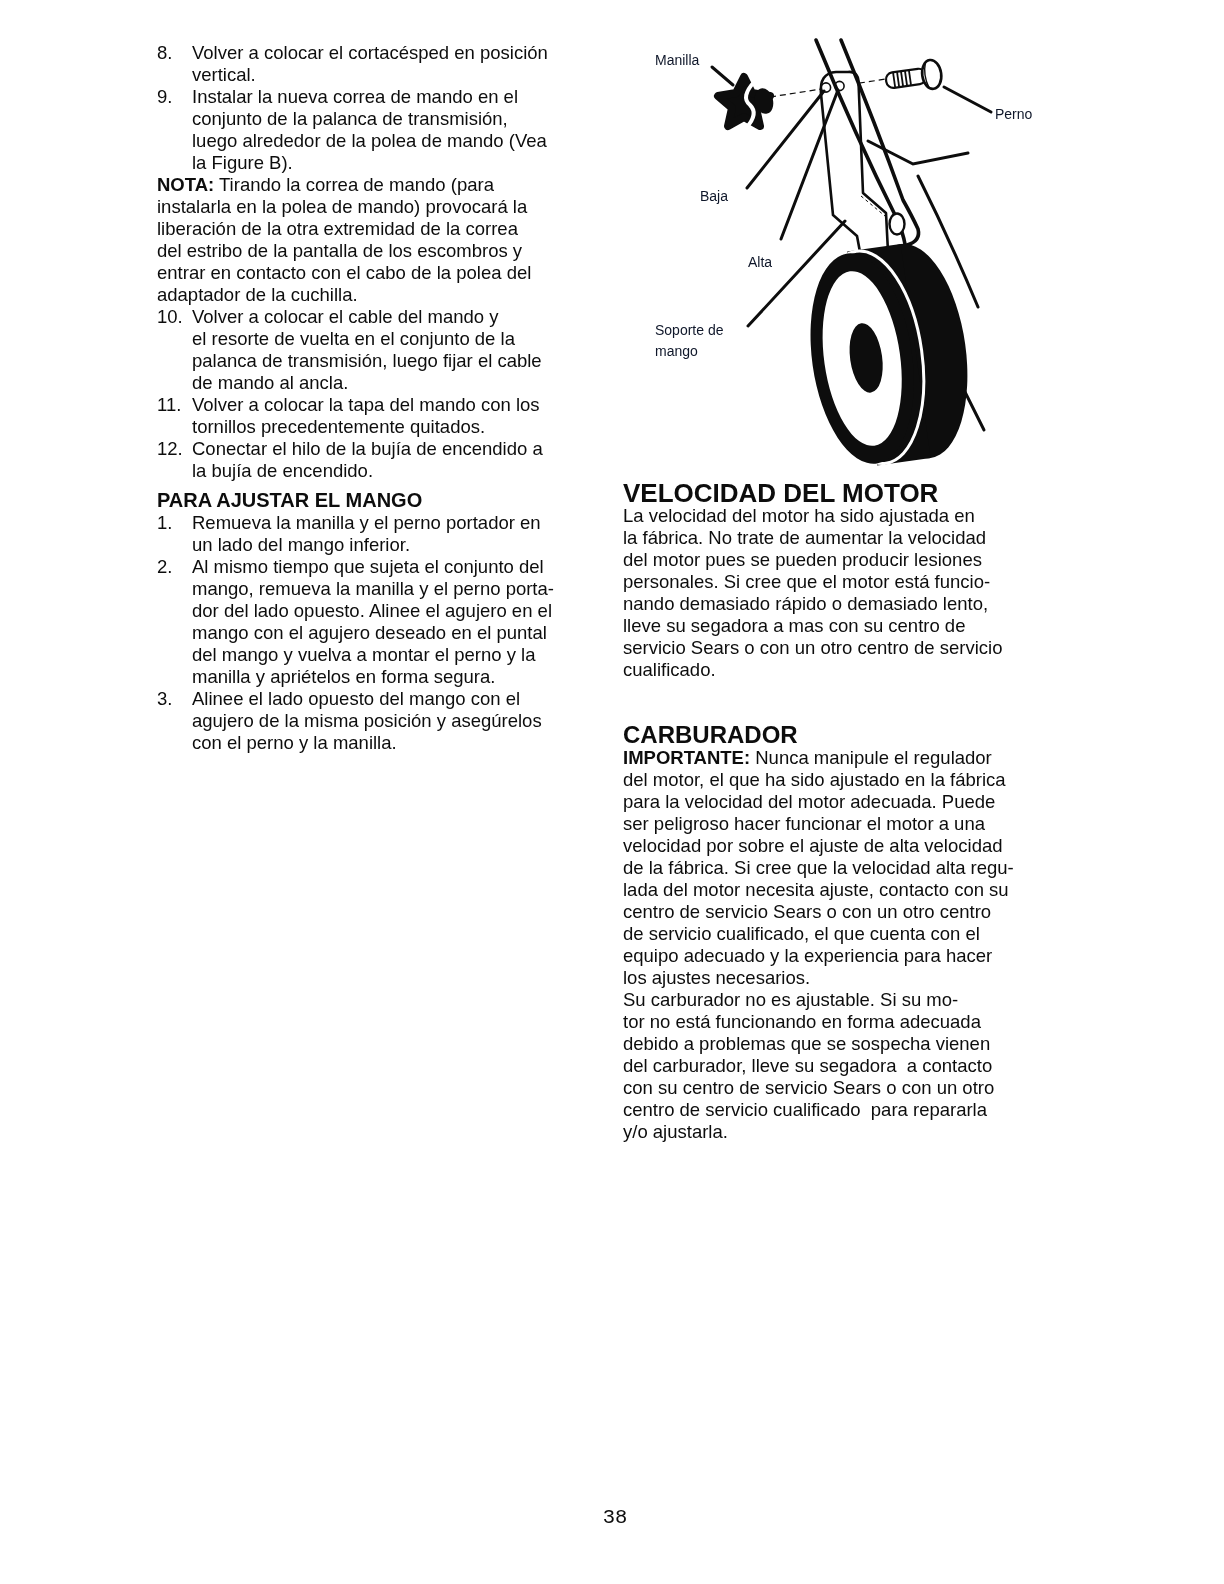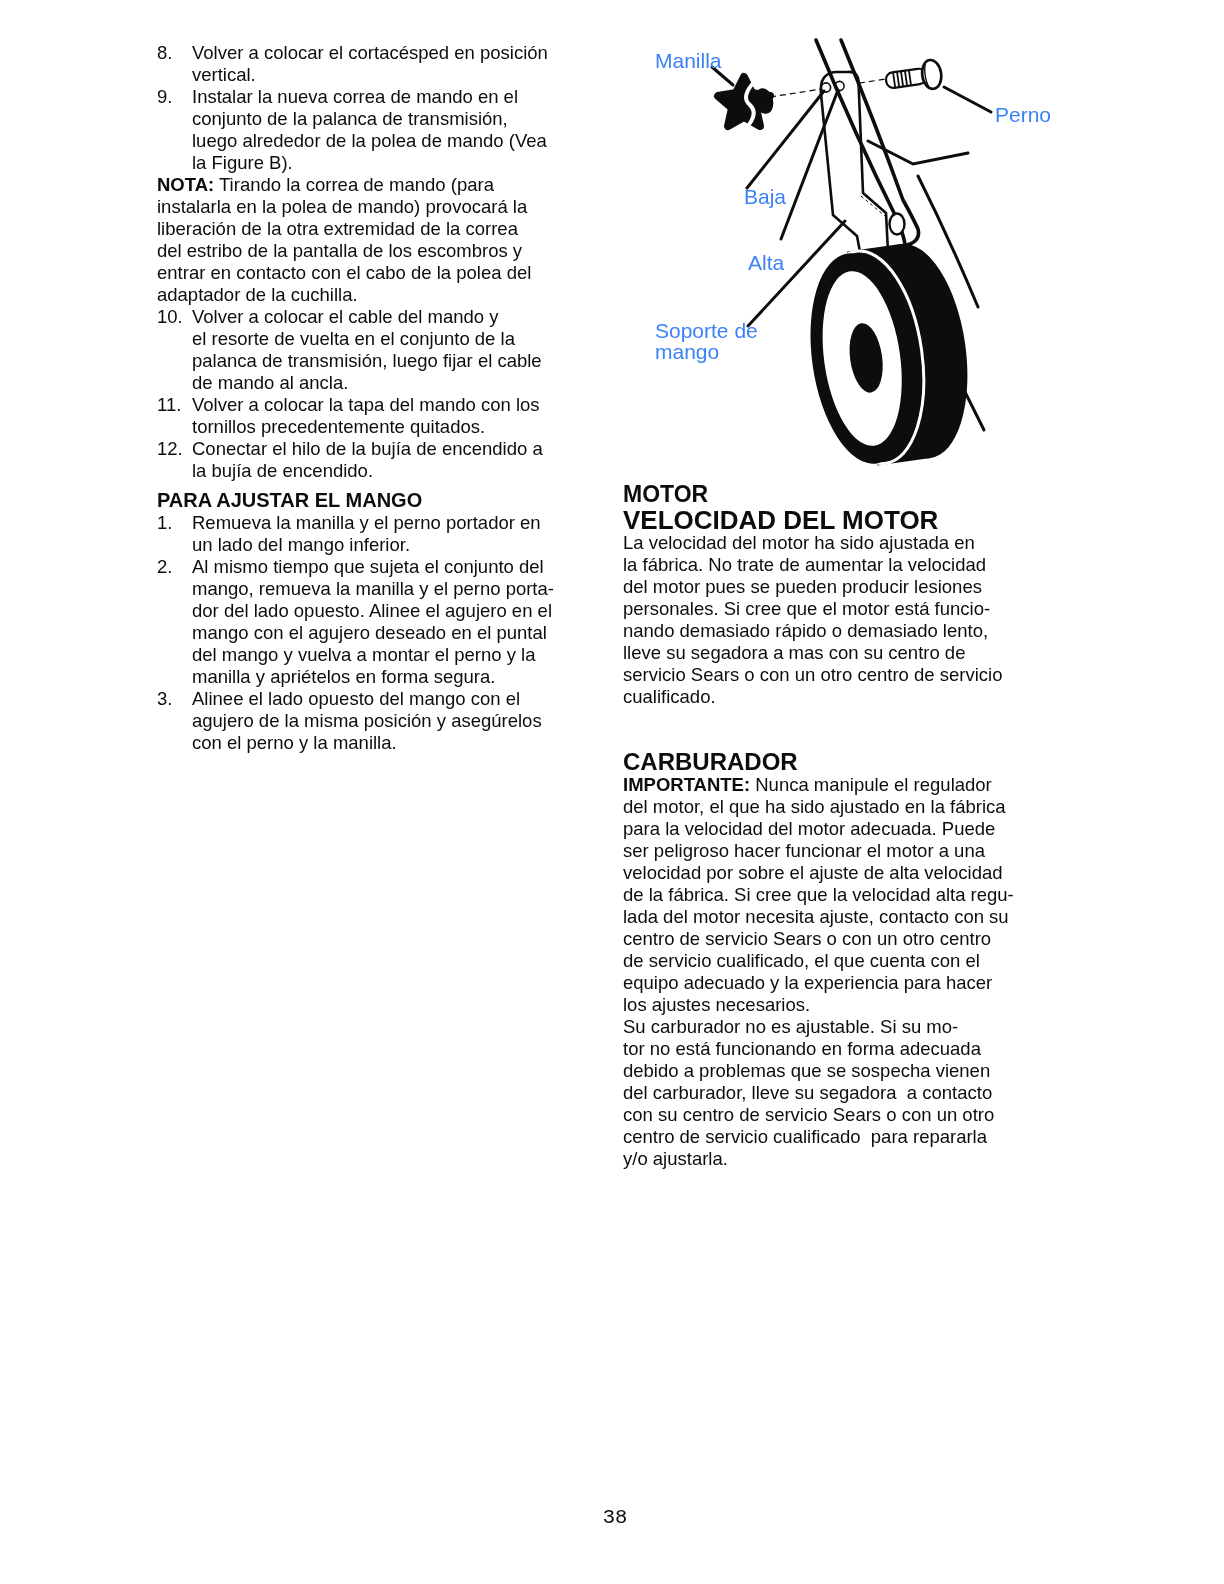--- a/index.html
+++ b/index.html
@@ -25,21 +25,21 @@
   .step .num { flex:0 0 35px; width:35px; }
   .step .txt { flex:1; }
   p.para { margin:0; }
   .h-sub { font-weight:bold; font-size:26px; line-height:24px; margin:0; }
   .h-para-adjust { margin-top:6px; font-size:20px; }
   .h-motor { font-weight:bold; font-size:23px; line-height:27px; margin:0; }
   .h-carb { margin-top:42px; font-size:24px; }
   .body-after-head { margin:4px 0 0 0; }
   .diagram-svg { position:absolute; left:618px; top:22px; }
   .dlabel {
-    position:absolute; font-size:21px; line-height:21px; color:#3b82f6;
+    position:absolute; font-size:14px; line-height:21px; color:#0f172a;
   }
   .pageno {
     position:absolute; left:560px; top:1506px; width:110px;
     text-align:center; font-size:20.5px;font-family:Liberation Mono, monospace;
   }
 </style>
 </head>
 <body>
 
 <div class="page">
@@ -163,27 +163,26 @@
       <line x1="712" y1="67" x2="733" y2="85"></line>
       <line x1="944" y1="87" x2="991" y2="112"></line>
       <line x1="747" y1="188" x2="824" y2="91"></line>
       <line x1="781" y1="239" x2="838" y2="90"></line>
       <line x1="748" y1="326" x2="845" y2="221"></line>
     </g>
   </svg>
 
   <div class="dlabel" style="left:655px; top:50px;">Manilla</div>
   <div class="dlabel" style="left:995px; top:104px;">Perno</div>
-  <div class="dlabel" style="left:700px; top:186px;margin-left:44px;">Baja</div>
+  <div class="dlabel" style="left:700px; top:186px;">Baja</div>
   <div class="dlabel" style="left:748px; top:252px;">Alta</div>
   <div class="dlabel pre" style="left:655px; top:320px;">Soporte de
 mango</div>
 
   <section class="col-right">
-    <h1 class="h-motor">MOTOR</h1>
     <h2 class="h-sub">VELOCIDAD DEL MOTOR</h2>
     <p class="para pre body-after-head">La velocidad del motor ha sido ajustada en
 la fábrica. No trate de aumentar la velocidad
 del motor pues se pueden producir lesiones
 personales. Si cree que el motor está funcio-
 nando demasiado rápido o demasiado lento,
 lleve su segadora a mas con su centro de
 servicio Sears o con un otro centro de servicio
 cualificado.</p>
 

